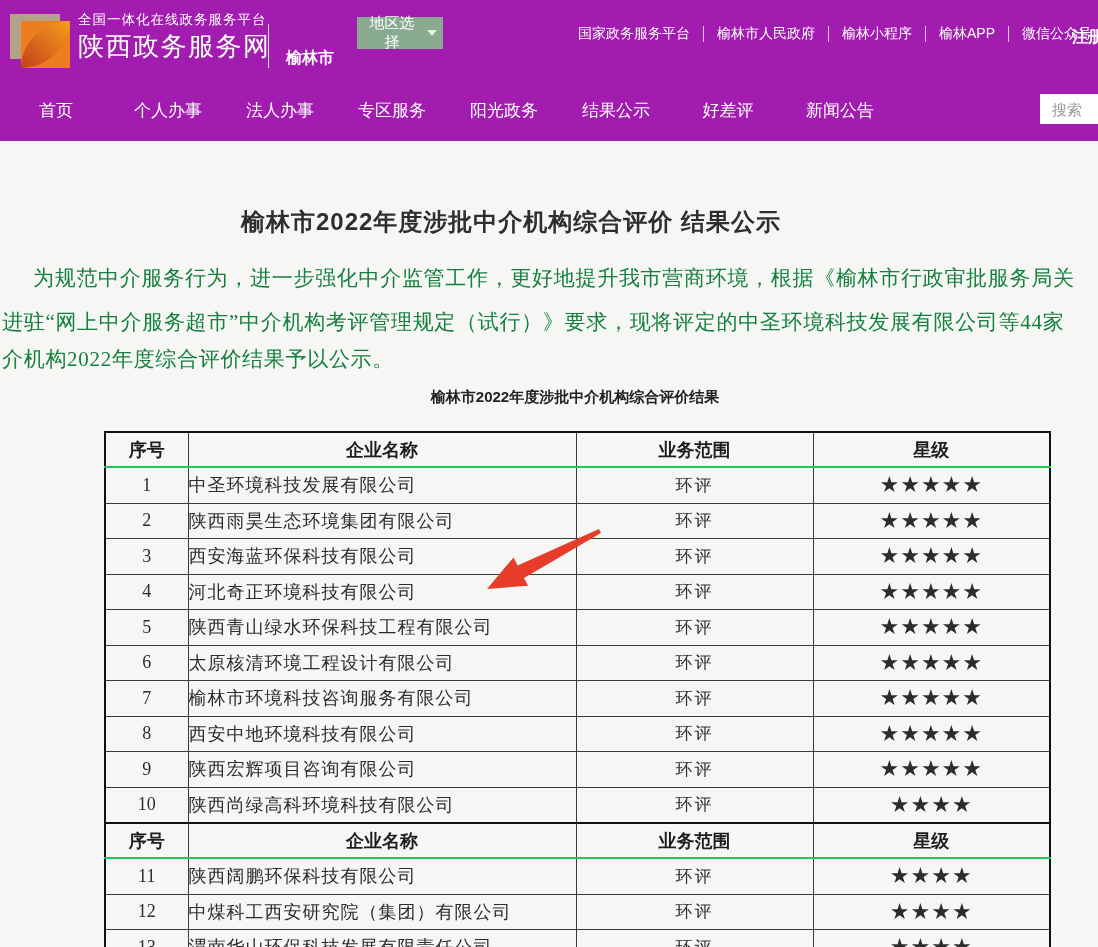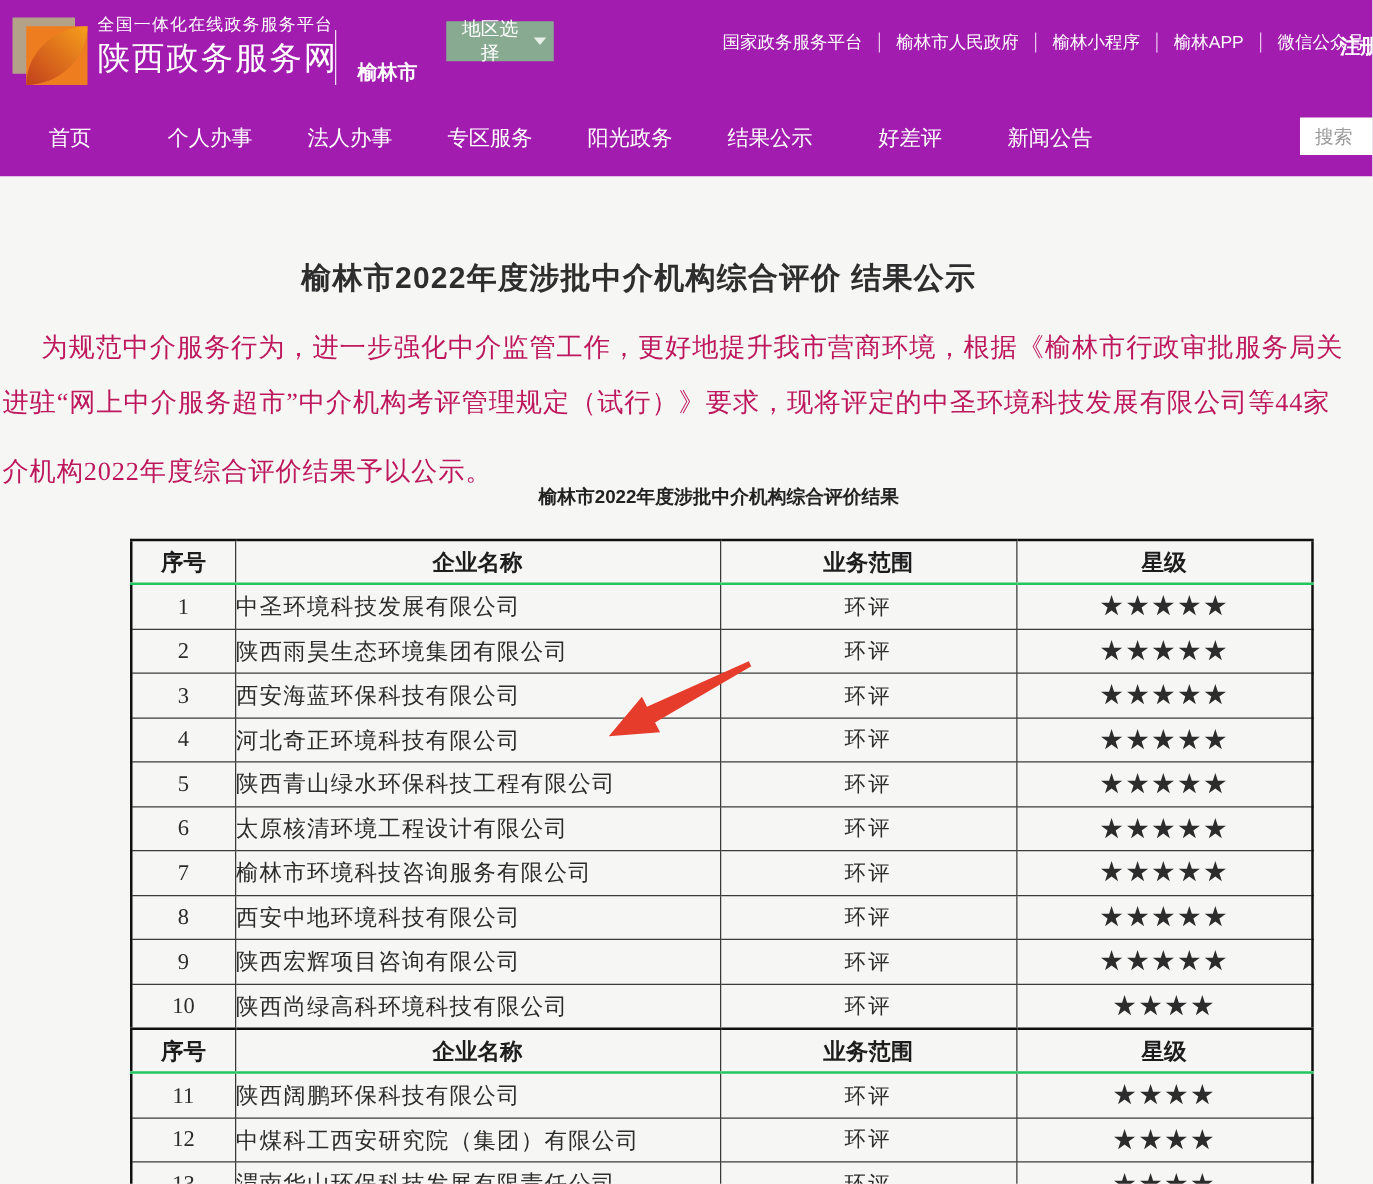--- a/index.html
+++ b/index.html
@@ -44,25 +44,25 @@
     font-family:"Liberation Sans",sans-serif;
   }
   .search-input::placeholder{color:#999;opacity:1;}
   
   .page-title{
     position:absolute;left:0;top:190px;width:1022px;text-align:center;
     font-size:24px;font-weight:bold;color:#2e2e2e;letter-spacing:1px;
   }
   .para-line{
     position:absolute;left:2px;white-space:nowrap;
-    font-family:"Liberation Serif",serif;font-size:21px;color:#be185d;letter-spacing:0.7px;
+    font-family:"Liberation Serif",serif;font-size:21px;color:#15803d;letter-spacing:0.7px;
   }
   .pl0{top:264px;padding-left:31px;}
   .pl1{top:308px;font-family:Liberation Serif, serif;}
-  .pl2{top:363px;text-align:center;}
+  .pl2{top:345px;text-align:center;}
   .table-caption{
     position:absolute;left:0;top:388px;width:1150px;text-align:center;
     font-size:15px;font-weight:bold;color:#222;
   }
   
   table.eval{
     position:absolute;left:104px;top:431px;width:945px;
     border-collapse:collapse;table-layout:fixed;
     background:transparent;
   }

